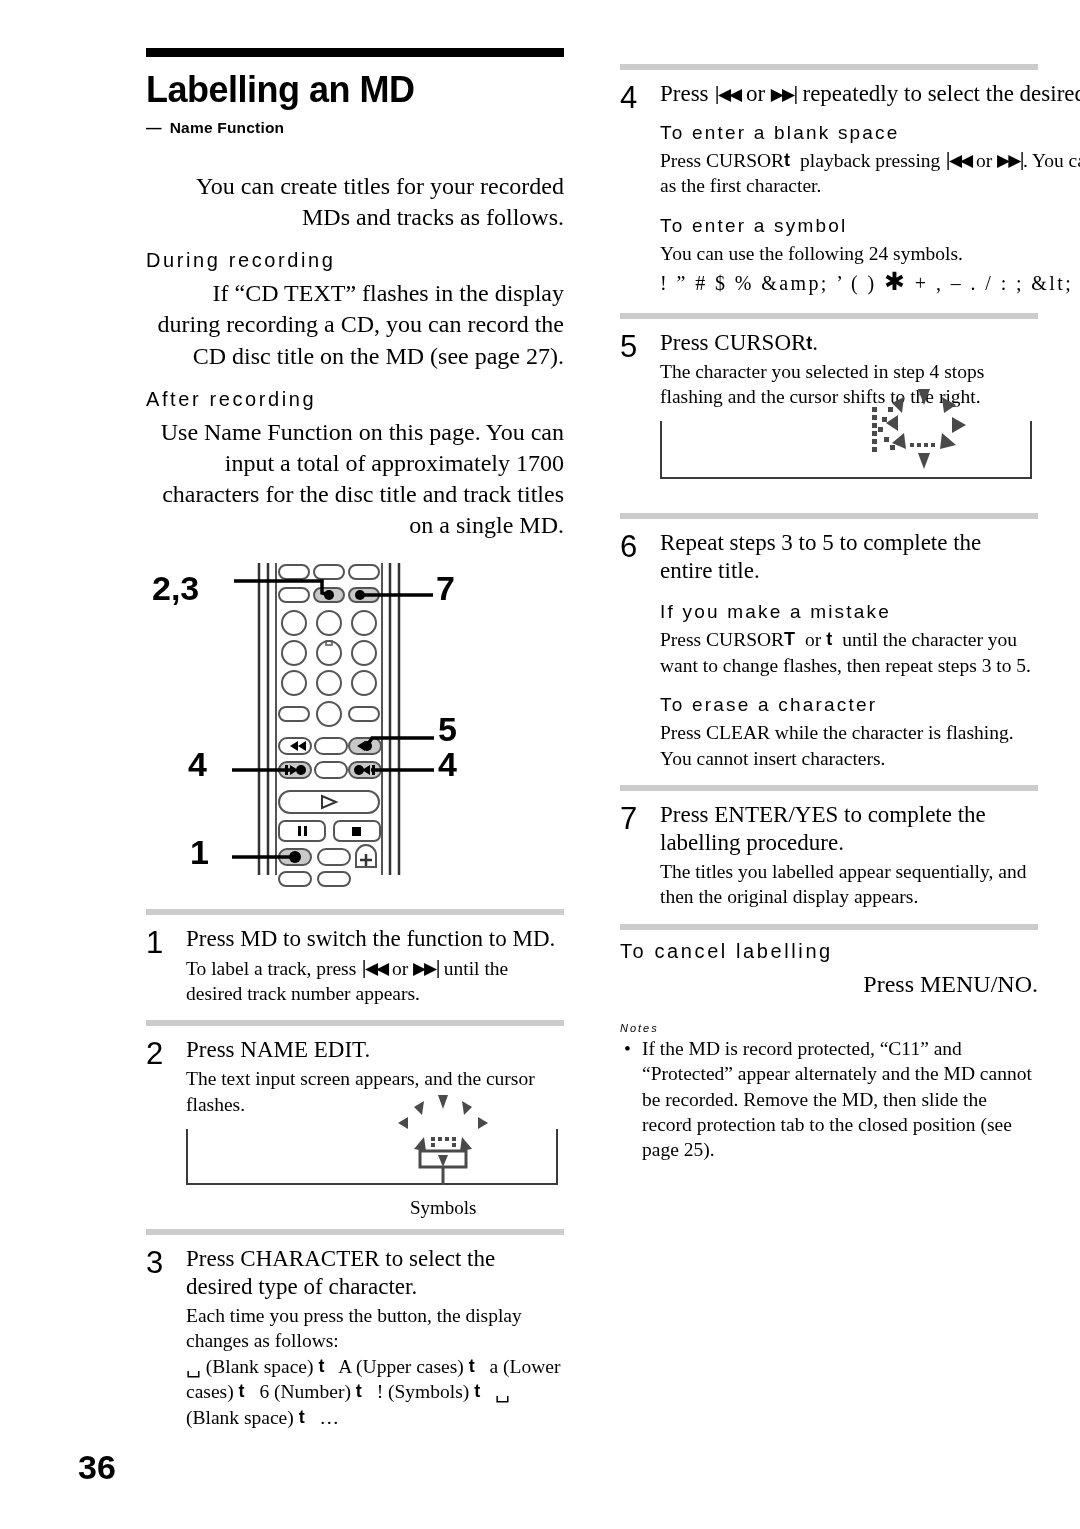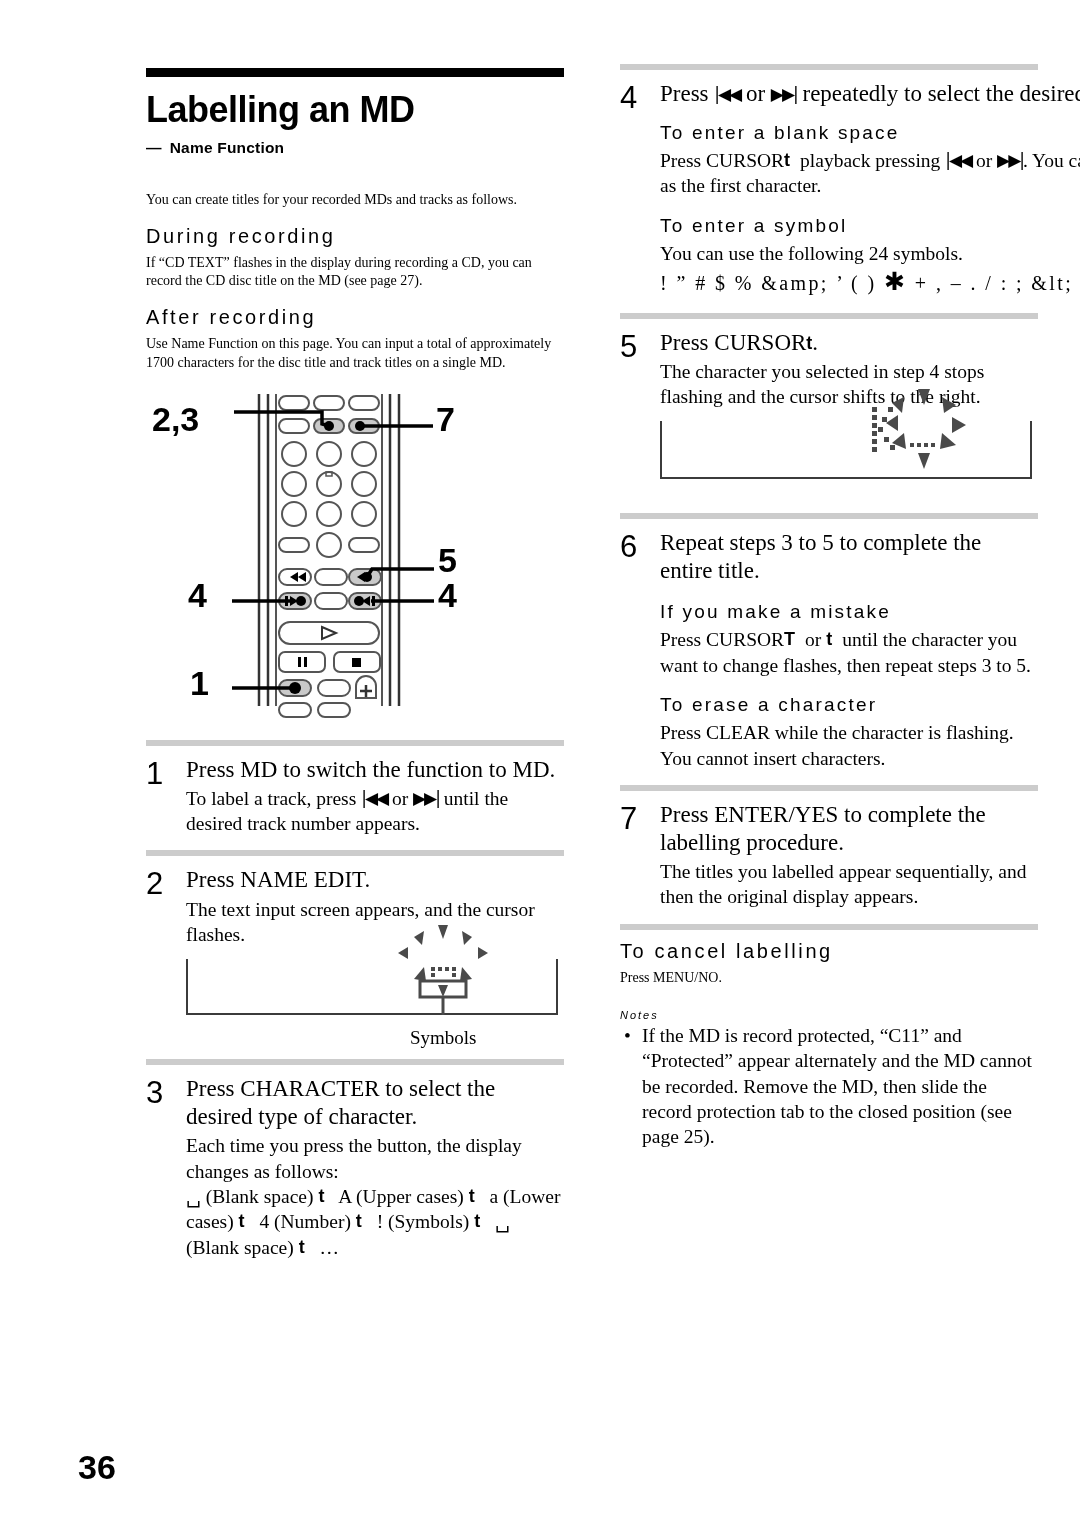--- a/index.html
+++ b/index.html
@@ -11,21 +11,21 @@
   body {
     font-family: "Liberation Serif", "DejaVu Serif", serif;
     color: #000000;
     position: relative;
     overflow: hidden;
   }
 
   .page { position: relative; width: 1080px; height: 1529px; }
 
   
-  .col-left  { position: absolute; left: 146px; top: 68px;  width: 418px; }
+  .col-left  { position: absolute; left: 146px; top: 48px;  width: 418px; }
   .col-right { position: absolute; left: 620px; top: 64px;  width: 418px; }
 
   
   .rule-black {
     height: 9px;
     background: #000;
     width: 418px;
     margin-bottom: 14px;
   }
   .rule-gray {
@@ -72,23 +72,24 @@
   .notes-head {
     font-family: "Liberation Sans", "DejaVu Sans", sans-serif;
     font-weight: normal;
     font-size: 11px;
     letter-spacing: 2px;
     margin: 22px 0 2px 0;
     font-style: italic;
   }
 
   p.body {
-    font-size: 14px;
+    font-size: 24px;
     line-height: 1.30;
     margin: 0 0 2px 0;
+    text-align: right;
   }
   p.gap { margin-bottom: 16px; }
 
   
   .step { display: flex; align-items: flex-start; }
   .step .num {
     font-family: "Liberation Sans", "DejaVu Sans", sans-serif;
     font-size: 31px;
     line-height: 1;
     width: 40px;
@@ -400,21 +401,21 @@
       <div class="body-col">
         <div class="lead">Press CHARACTER to select the desired type of character.</div>
         <div class="detail">Each time you press the button, the display changes as follows:</div>
         <div class="detail">
           <span>␣ (Blank space)</span>
           <span class="arw wide">t</span>
           <span>A (Upper cases)</span>
           <span class="arw wide">t</span>
           <span>a (Lower cases)</span>
           <span class="arw wide">t</span>
-          <span>4 (Number)</span>
+          <span>6 (Number)</span>
           <span class="arw wide">t</span>
           <span>! (Symbols)</span>
           <span class="arw wide">t</span>
           <span>␣ (Blank space)</span>
           <span class="arw wide">t</span>
           <span>…</span>
         </div>
       </div>
     </div>
   </div>

